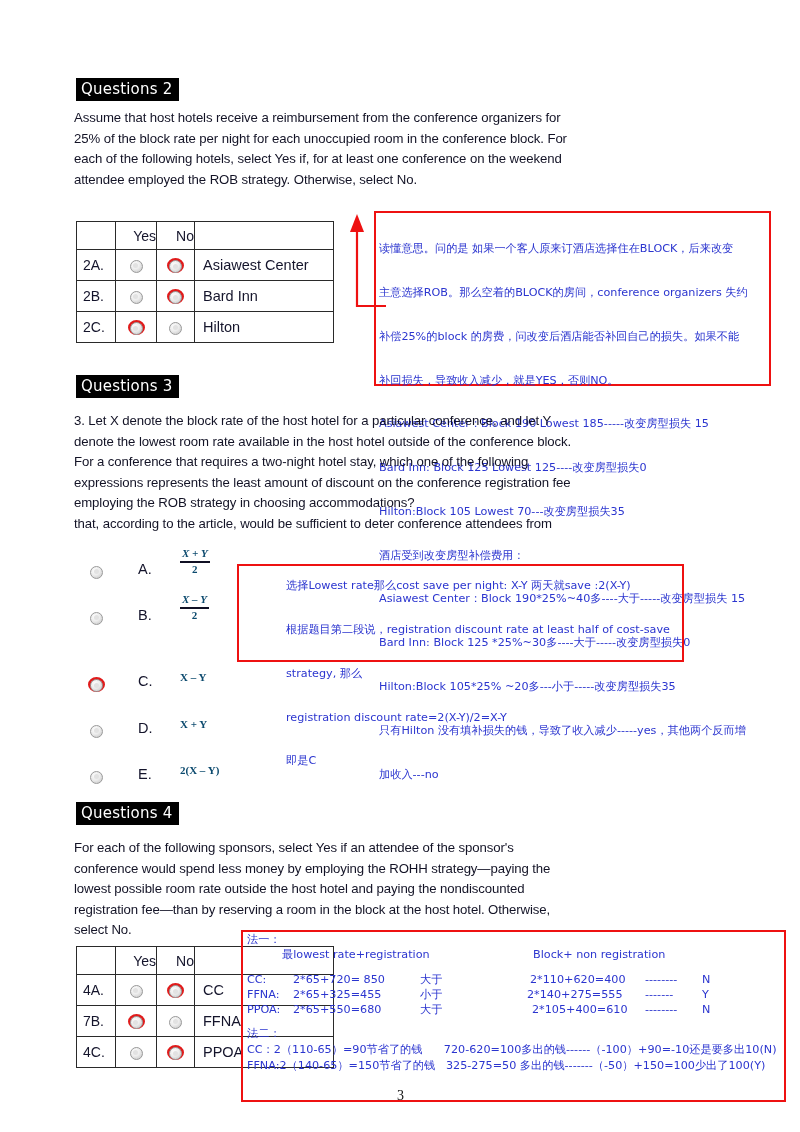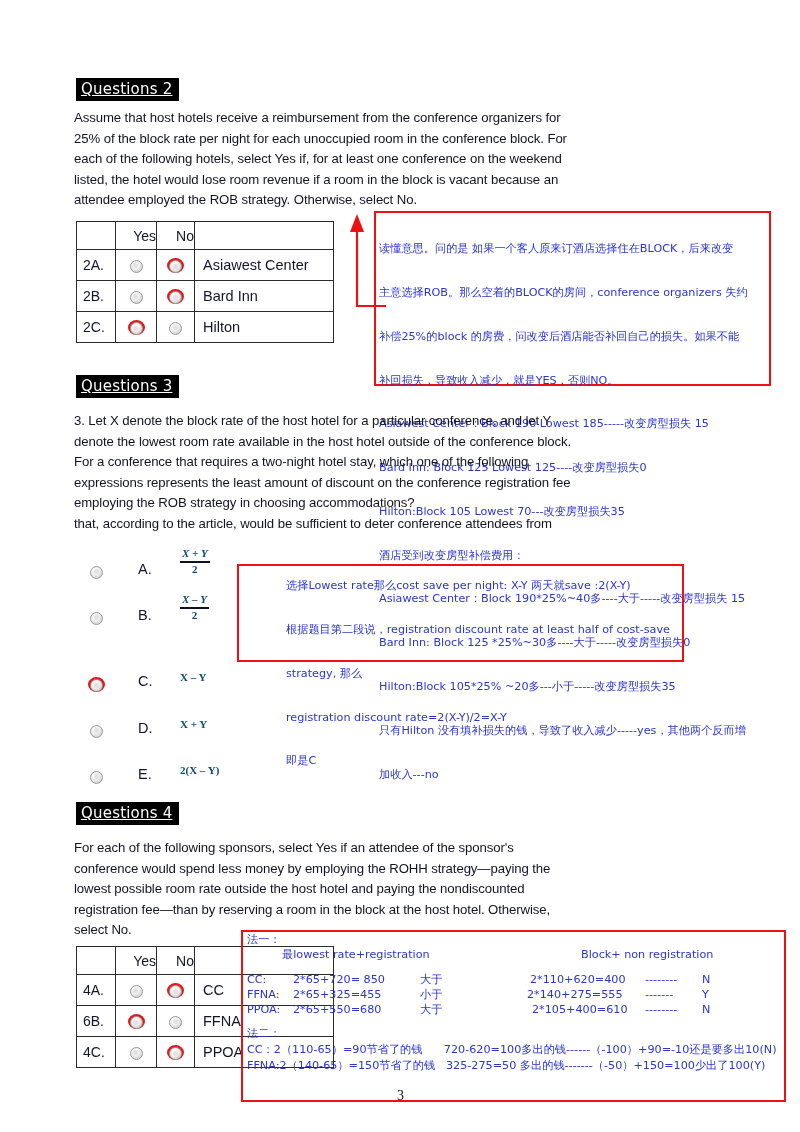--- a/index.html
+++ b/index.html
@@ -26,21 +26,20 @@
   .sec-head {
     position: absolute;
     background: #000000;
     color: #ffffff;
     font-size: 15px;
     line-height: 20px;
     padding: 1px 7px 2px 5px;
     letter-spacing: 0.2px;
     white-space: nowrap;
     font-family: "DejaVu Sans", sans-serif;
-    text-decoration: underline;
   }
 
   
   .stem {
     position: absolute;
     font-size: 13.2px;
     line-height: 20.6px;
     color: #131326;
     font-family: "Liberation Sans", sans-serif;
     letter-spacing: -0.1px;
@@ -169,21 +168,20 @@
 <body>
 
 <div class="page">
 
   <div class="sec-head" style="left:76px; top:78px;">Questions 2</div>
 
   <div class="stem" style="left:74px; top:108px; width:640px;">
     <div>Assume that host hotels receive a reimbursement from the conference organizers for</div>
     <div>25% of the block rate per night for each unoccupied room in the conference block. For</div>
     <div>each of the following hotels, select Yes if, for at least one conference on the weekend</div>
-    <div>listed, the hotel would lose room revenue if a room in the block is vacant because an</div>
     <div>attendee employed the ROB strategy. Otherwise, select No.</div>
   </div>
 
   <table class="ansTable" style="left:76px; top:221px;">
     <tbody>
         <tr class="head">
       <td class="c-num hd"></td>
       <td class="c-yes hd">Yes</td>
       <td class="c-no hd">No</td>
       <td class="c-lbl hd"></td>
@@ -309,39 +307,39 @@
       <td class="c-no hd">No</td>
       <td class="c-lbl hd"></td>
     </tr>
     <tr>
       <td class="c-num">4A.</td>
       <td class="c-yes"><span class="radio"></span></td>
       <td class="c-no"><span class="ring"><span class="radio"></span></span></td>
       <td class="c-lbl">CC</td>
     </tr>
     <tr>
-      <td class="c-num">6B.</td>
+      <td class="c-num">7B.</td>
       <td class="c-yes"><span class="ring"><span class="radio"></span></span></td>
       <td class="c-no"><span class="radio"></span></td>
       <td class="c-lbl">FFNA</td>
     </tr>
     <tr>
       <td class="c-num">4C.</td>
       <td class="c-yes"><span class="radio"></span></td>
       <td class="c-no"><span class="ring"><span class="radio"></span></span></td>
       <td class="c-lbl">PPOA</td>
     </tr>
   </tbody>
     </table>
 
   <div class="note" style="left:241px; top:930px; width:545px; height:172px;"></div>
 
   <div class="tbl-note" style="left:247px; top:932px;">法一：</div>
   <div class="tbl-note" style="left:282px; top:947px;">最lowest rate+registration</div>
-  <div class="tbl-note" style="left:533px; top:947px;margin-left:48px;">Block+ non registration</div>
+  <div class="tbl-note" style="left:533px; top:947px;">Block+ non registration</div>
 
   <div class="tbl-note" style="left:247px; top:972px;">CC:</div>
   <div class="tbl-note" style="left:293px; top:972px;">2*65+720= 850</div>
   <div class="tbl-note" style="left:420px; top:972px;">大于</div>
   <div class="tbl-note" style="left:530px; top:972px;">2*110+620=400</div>
   <div class="tbl-note" style="left:645px; top:972px;">--------</div>
   <div class="tbl-note" style="left:702px; top:972px;">N</div>
 
   <div class="tbl-note" style="left:247px; top:987px;">FFNA:</div>
   <div class="tbl-note" style="left:293px; top:987px;">2*65+325=455</div>

